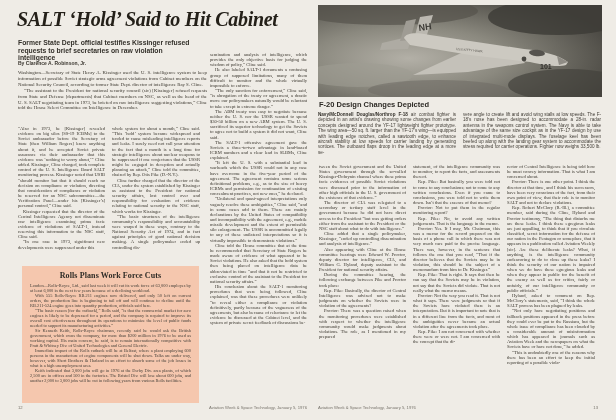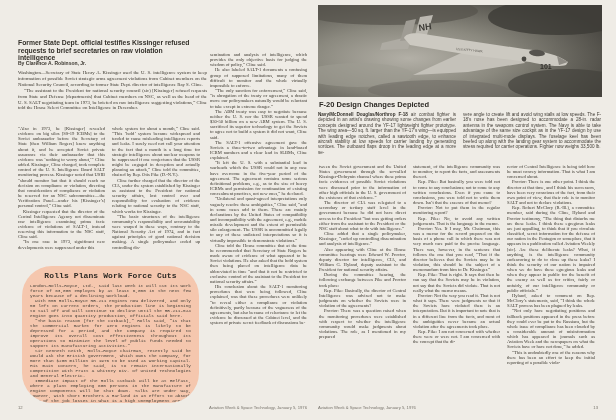--- a/index.html
+++ b/index.html
@@ -45,22 +45,21 @@
   .c2{left:112px;top:126px;width:88px;height:137px;}
   .c3{left:210px;top:52px;width:97px;height:358px;}
   .c4{left:319px;top:164px;width:87px;height:248px;}
   .c5{left:413px;top:164px;width:87px;height:248px;}
   .c6{left:507px;top:164px;width:88px;height:248px;}
   
   .rollsbox{
     left:22px;top:266px;width:177px;height:137px;
     background:var(--box-bg,#f5c7ae);
     box-sizing:border-box;padding:5px 8px;overflow:hidden;
-    font-family:Liberation Mono, monospace;
-    border-radius:30px;
+    font-family:Liberation Serif, serif;
   }
   .rollsbox h3{
     margin:0 0 3px 0;text-align:center;
     font-size:8px;color:#2e2b26;letter-spacing:0.1px;
   }
   .rollsbox p{
     margin:0;font-size:4.4px;line-height:5px;text-align:justify;
     color:#45413a;text-indent:5px;
   }
   .rollsbox p.noindent{text-indent:0;}
@@ -90,20 +89,21 @@
   .fl-num{left:18px;top:405px;}
   .fl-text{left:107px;top:405px;width:200px;text-align:right;}
   .fr-text{left:318px;top:405px;width:200px;text-align:left;}
   .fr-num{left:498px;top:405px;width:100px;text-align:right;}
 </style>
 </head>
 <body>
 
 <div id="spread">
 
+  <div class="abs headline">SALT ‘Hold’ Said to Hit Cabinet</div>
   <div class="abs subtitle">Former State Dept. official testifies Kissinger refused requests to brief secretaries on raw violation intelligence</div>
   <div class="abs byline">By Clarence A. Robinson, Jr.</div>
 
   <div class="abs intro">
     <p>Washington—Secretary of State Henry A. Kissinger used the U. S. intelligence system to keep information of possible Soviet strategic arms agreement violations from Cabinet members on the National Security Council, according to former State Dept. director of intelligence Ray S. Cline.</p>
     <p>“The assistant to the President for national security council (sic) [Kissinger] refused requests from State and Defense [departments] that Cabinet members on NSC, as well as the head of the U. S. SALT negotiating team in 1973, be briefed on raw intelligence suggesting violations,” Cline told the House Select Committee on Intelligence in December.</p>
   </div>
 
   <div class="abs bodycol c1">
     <p class="noindent">“Also in 1973, he [Kissinger] revealed evidence on big silos [SS-19 ICBMs] to the Soviet ambassador before the Secretary of State [then William Rogers] knew anything about it, and he accepted Soviet private assurance via their ambassador that this evidence was ‘nothing to worry about,’” Cline added. Kissinger, Cline charged, took complete control of the U. S. Intelligence Board SALT monitoring process. Kissinger noted that USIB “should monitor but that it should reach no decision on compliance or violation, directing that consideration of compliance or violation be reserved for an NSC subcommittee—the Verification Panel—under his [Kissinger’s] personal control,” Cline said.</p>

